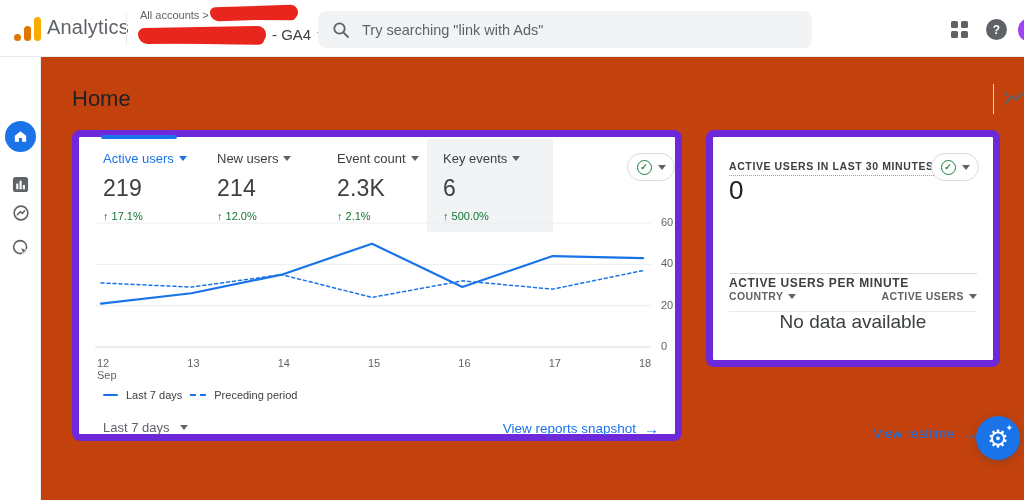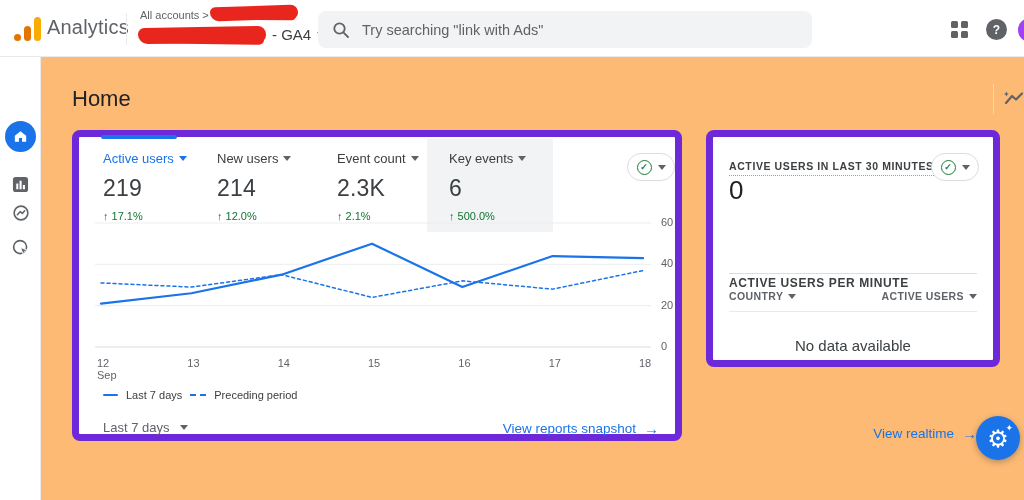--- a/index.html
+++ b/index.html
@@ -1,18 +1,18 @@
 <!DOCTYPE html>
 <html><head>
 <meta charset="utf-8">
 <style>
   * { margin:0; padding:0; box-sizing:border-box; }
   html,body { width:1024px; height:500px; overflow:hidden; background:#fff;
     font-family:"Liberation Sans", sans-serif; color:#3c4043; }
-  .screen { position:relative; width:1024px; height:500px; background:#fdba74; }
+  .screen { position:relative; width:1024px; height:500px; background:#c2410c; }
 
   
   .header { position:absolute; left:0; top:0; width:1024px; height:57px; background:#fff;
     border-bottom:1px solid #e8eaed; z-index:5; }
   .logo { position:absolute; left:14px; top:17px; width:27px; height:24px; }
   .logo .bar-tall { position:absolute; right:0; bottom:0; width:7px; height:24px; border-radius:3.5px; background:#f9ab00; }
   .logo .bar-mid  { position:absolute; left:10px; bottom:0; width:7px; height:15px; border-radius:3.5px; background:#e37400; }
   .logo .dot      { position:absolute; left:0; bottom:0; width:7px; height:7px; border-radius:50%; background:#e37400; }
   .app-name { position:absolute; left:47px; top:16px; font-size:20px; color:#5f6368; letter-spacing:.2px; }
   .hdr-vdiv { position:absolute; left:126px; top:13px; width:1px; height:32px; background:#e8eaed; }
@@ -54,21 +54,21 @@
   .tab-indicator { position:absolute; left:22px; top:-2px; width:76px; height:4px; border-radius:3px; background:#1a73e8; }
 
   .metric { position:absolute; top:14px; width:112px; cursor:pointer; }
   .metric .mlabel { font-size:13px; color:#3c4043; display:flex; align-items:center; gap:5px; white-space:nowrap; }
   .metric .mlabel .caret { border-top-color:#5f6368; }
   .metric.sel .mlabel { color:#1a73e8; }
   .metric.sel .mlabel .caret { border-top-color:#1a73e8; }
   .metric .mvalue { font-size:23px; color:#3c4043; margin-top:9px; letter-spacing:.2px; }
   .metric .mdelta { font-size:11px; color:#137333; margin-top:8px; }
   .m1 { left:24px; } .m2 { left:138px; } .m3 { left:258px; }
-  .m4 { left:348px; width:126px; background:#f1f3f4; top:2px; padding:12px 0 10px 22px; }
+  .m4 { left:348px; width:126px; background:#f1f3f4; top:2px; padding:12px 0 10px 16px; }
 
   .pill { position:absolute; width:48px; height:28px; border:1px solid #dadce0; border-radius:14px; background:#fff; display:flex; align-items:center; justify-content:center; gap:6px; cursor:pointer; }
   .pill-main { left:548px; top:16px; }
   .pill-rt { right:14px; top:16px; }
   .check-circle { width:15px; height:15px; border:1.6px solid #188038; border-radius:50%; color:#188038; font-size:9px; font-weight:bold; display:flex; align-items:center; justify-content:center; }
   .pill .caret { border-top-color:#5f6368; }
 
   .chart-wrap { position:absolute; left:16px; top:78px; width:588px; height:170px; }
   .chart-wrap svg { position:absolute; left:0; top:0; }
   .yaxis { position:absolute; left:560px; top:0; width:26px; height:140px; }
@@ -86,21 +86,21 @@
   .arrow-right { font-size:15px; }
 
   
   .rt-title { position:absolute; left:16px; top:23px; font-size:10.5px; font-weight:bold; letter-spacing:.6px; color:#3c4043; border-bottom:1px dotted #9aa0a6; padding-bottom:3px; }
   .rt-value { position:absolute; left:16px; top:38px; font-size:26px; color:#202124; }
   .rt-perminute { position:absolute; left:16px; top:95px; font-size:12px; font-weight:bold; letter-spacing:.6px; color:#3c4043;margin-top:44px; }
   .rt-baseline { position:absolute; left:16px; right:16px; top:136px; border-top:1px solid #dadce0; }
   .rt-headers { position:absolute; left:16px; right:16px; top:153px; display:flex; justify-content:space-between; font-size:10.5px; font-weight:bold; letter-spacing:.4px; color:#5f6368; }
   .rt-headers > div { display:flex; align-items:center; gap:5px; cursor:pointer; }
   .rt-hdr-div { position:absolute; left:16px; right:16px; top:174px; border-top:1px solid #e8eaed; }
-  .rt-empty { position:absolute; left:0; right:0; top:200px; text-align:center; font-size:15px; color:#3c4043; }
+  .rt-empty { position:absolute; left:0; right:0; top:174px; text-align:center; font-size:19px; color:#3c4043; }
   .realtime-link { position:absolute; right:16px; top:288px; font-size:13.5px; color:#1a73e8; font-weight:500; cursor:pointer; display:flex; align-items:center; gap:8px; }
 
   .fab { position:absolute; left:976px; top:416px; width:44px; height:44px; border-radius:50%; background:#1a73e8; box-shadow:0 2px 6px rgba(60,64,67,.4); cursor:pointer; z-index:9; display:flex; align-items:center; justify-content:center; }
   .fab .gear { font-family:"DejaVu Sans", sans-serif; font-size:24px; color:#fff; line-height:1; margin-top:2px; }
   .fab .spark { position:absolute; right:7px; top:7px; font-family:"DejaVu Sans", sans-serif; font-size:9px; color:#fff; }
 
   .recently { position:absolute; left:72px; top:477px; font-size:15.5px; font-weight:500; color:#202124; }
 </style>
 </head>
 <body>

